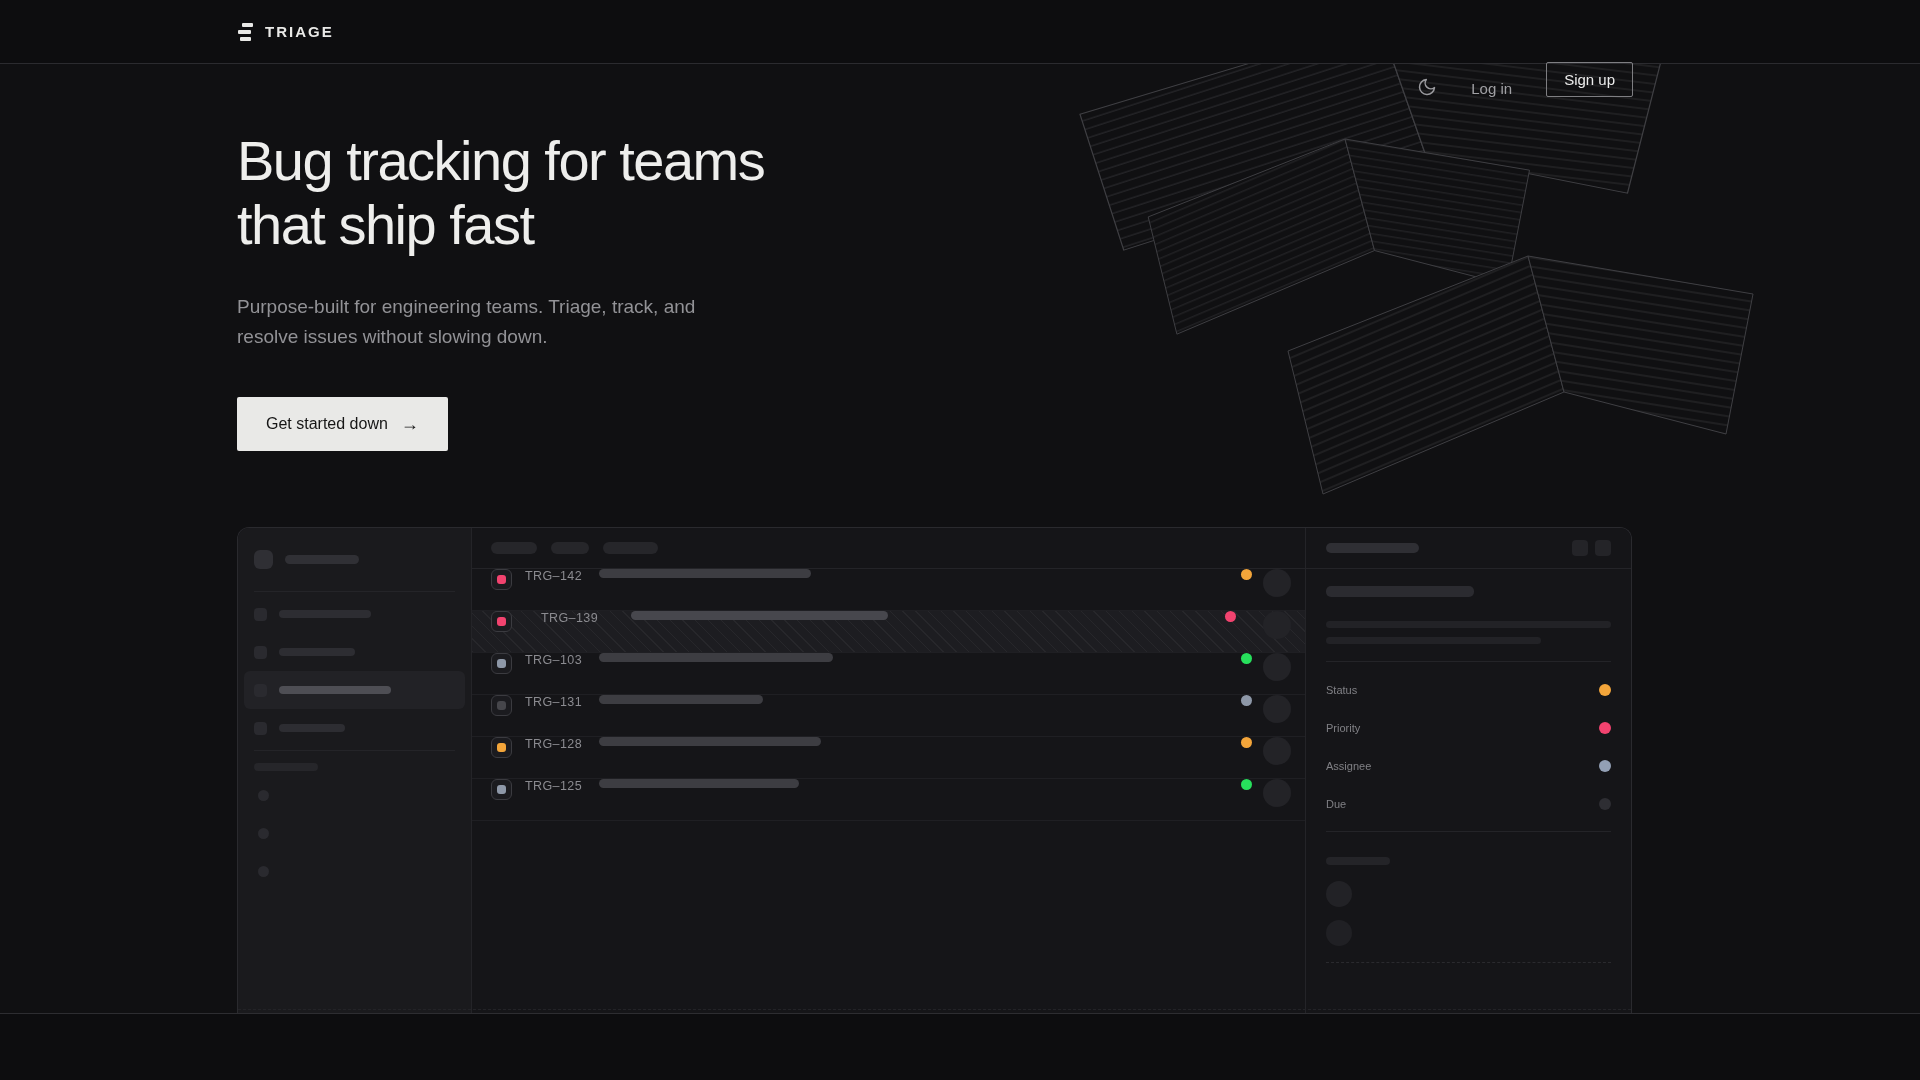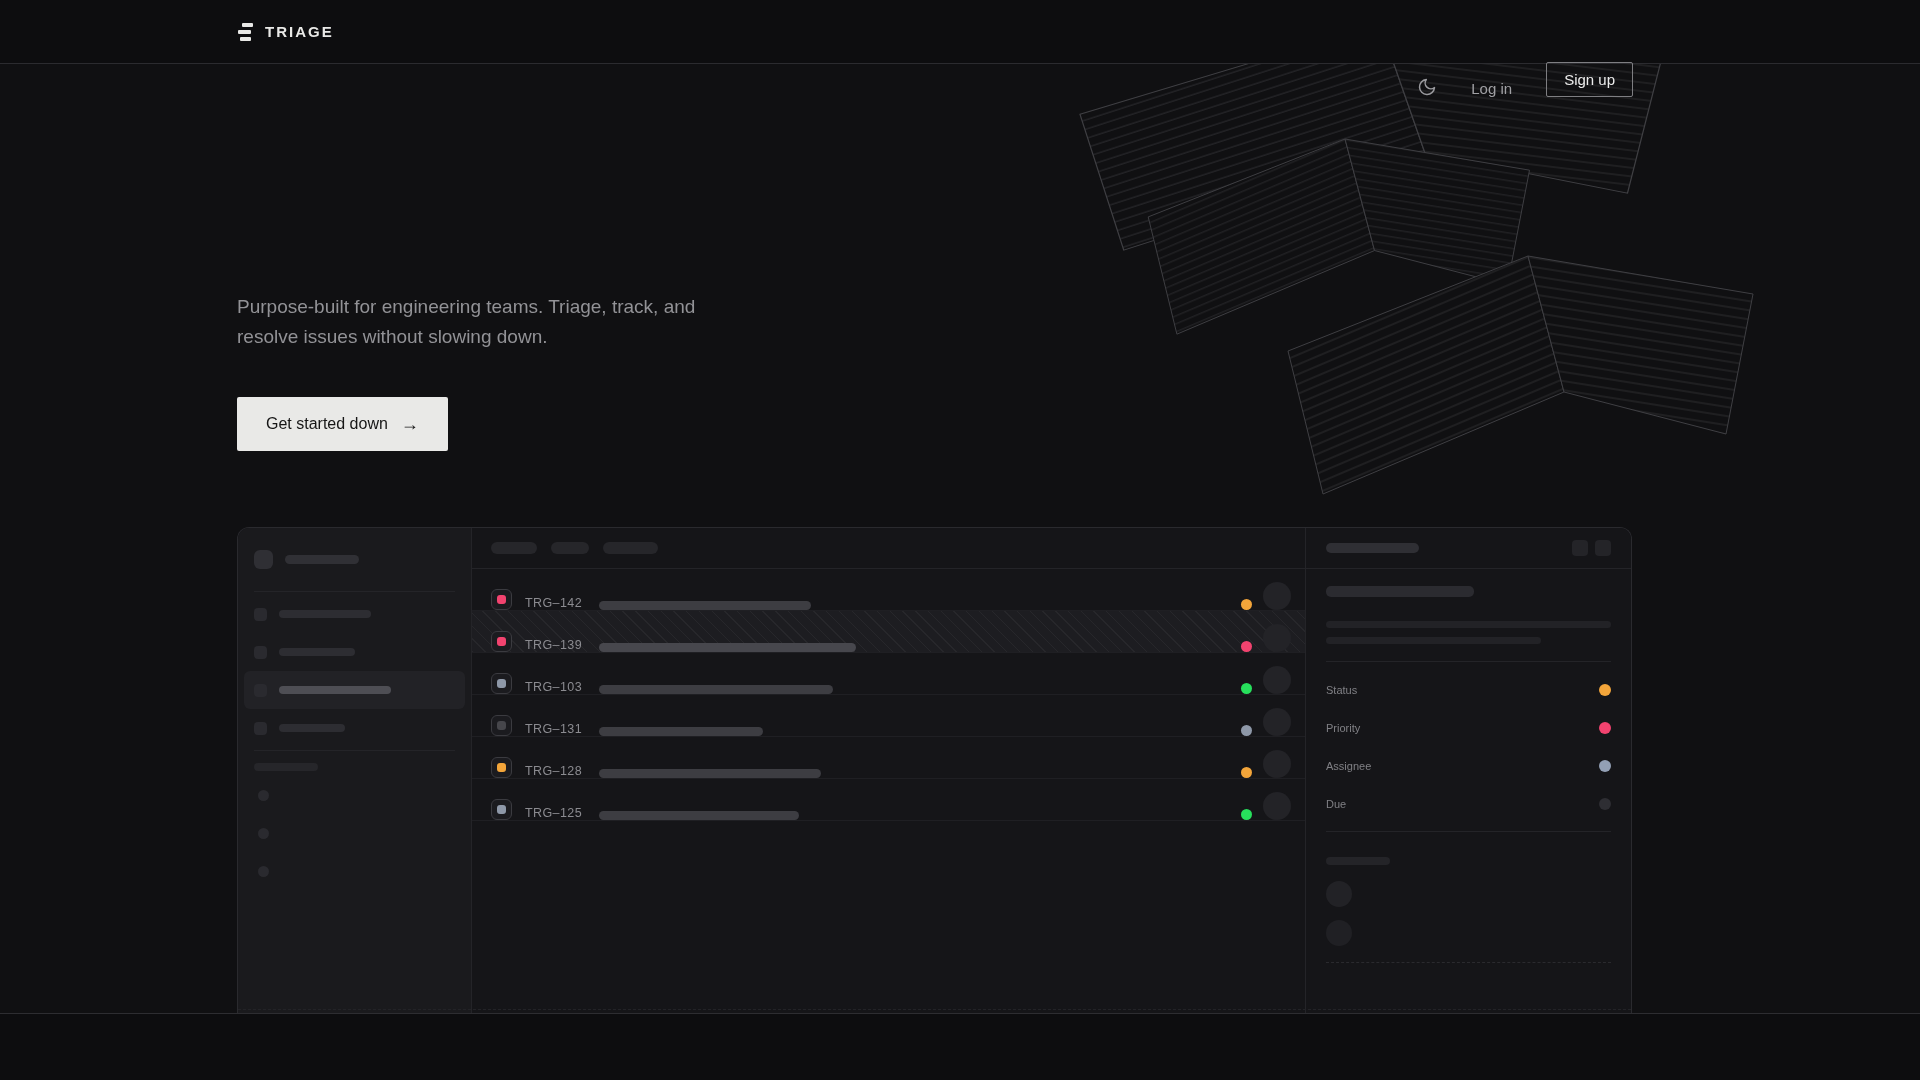--- a/index.html
+++ b/index.html
@@ -74,24 +74,25 @@
   .nav-item .nbar { height:8px; border-radius:4px; background:#2d2d32; }
   .nav-item.active { background:#222226; }
   .nav-item.active .nbar { background:#4e4e54; }
   .side-section-bar { margin-top:12px; height:8px; width:64px; background:#26262a; border-radius:4px; }
   .side-dot { width:11px; height:11px; border-radius:50%; background:#2a2a2f; margin-left:4px; }
   .side-dot.d1 { margin-top:19px; } .side-dot.d2, .side-dot.d3 { margin-top:27px; }
 
   .m-main { flex:1; display:flex; flex-direction:column; background:#151518; }
   .list-header { height:41px; flex:none; display:flex; align-items:center; gap:14px; padding-left:19px; border-bottom:1px solid #242428; }
   .tab-pill { height:12px; border-radius:6px; background:#26262a; }
-  .issue-row { height:42px; display:flex; align-items:flex-end; padding-left:19px; border-bottom:1px solid #1f1f23; }
+  .issue-row { height:42px; display:flex; align-items:flex-start; padding-left:19px; border-bottom:1px solid #1f1f23; }
   .issue-row.selected {
     background-color:#1d1d21;
     background-image:repeating-linear-gradient(45deg, rgba(255,255,255,0.045) 0 1px, transparent 1px 9px);
+    gap:16px;
   }
   .type-chip { width:21px; height:21px; border-radius:6px; border:1.5px solid #3b3b40; background:#1b1b1f; display:flex; align-items:center; justify-content:center; flex:none; }
   .type-dot { width:9px; height:9px; border-radius:3px; }
   .issue-id { margin-left:13px; font-size:12.5px; letter-spacing:0.4px; color:#8b8b90; white-space:nowrap; }
   .issue-bar { margin-left:17px; height:9px; border-radius:5px; background:#3d3d42; }
   .issue-row.selected .issue-bar { background:#47474d; }
   .row-spacer { flex:1; }
   .status-dot { width:11px; height:11px; border-radius:50%; flex:none; }
   .row-avatar { width:28px; height:28px; border-radius:50%; background:#232327; margin-left:11px; margin-right:14px; flex:none; }
 
@@ -168,20 +169,24 @@
           <path d="M21 12.8A9 9 0 1 1 11.2 3a7 7 0 0 0 9.8 9.8z"></path>
         </svg>
       </span>
       <span class="login-link">Log in</span>
       <button class="signup-btn">Sign up</button>
     </div>
   </div>
 </header>
 
 <section class="hero">
+  <h1 class="hero-heading">
+    <span style="display:block">Bug tracking for teams</span>
+    <span style="display:block">that ship fast</span>
+  </h1>
   <p class="hero-sub">
     <span>Purpose-built for engineering teams. Triage, track, and</span>
     <span>resolve issues without slowing down.</span>
   </p>
   <button class="cta-btn">
     <span>Get started down</span>
     <span class="cta-arrow">→</span>
   </button>
 
   <div class="mockup" style="top:463px">

